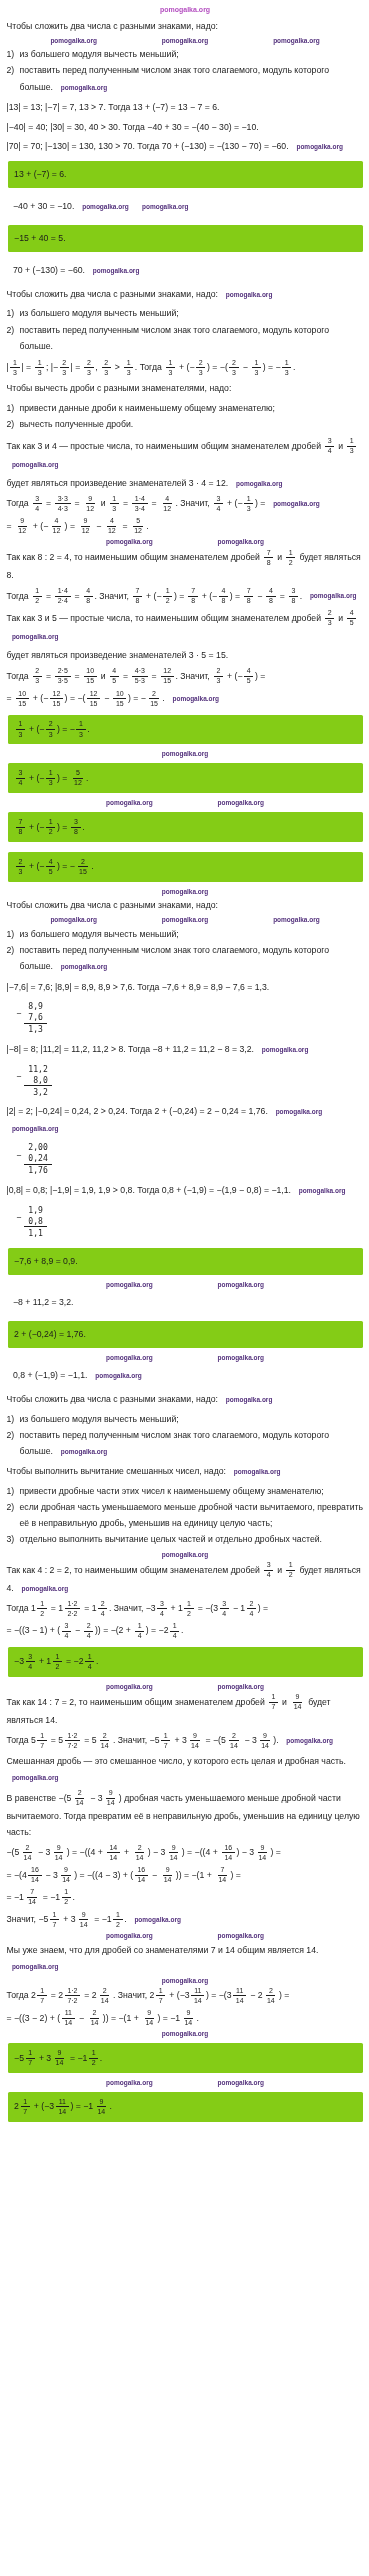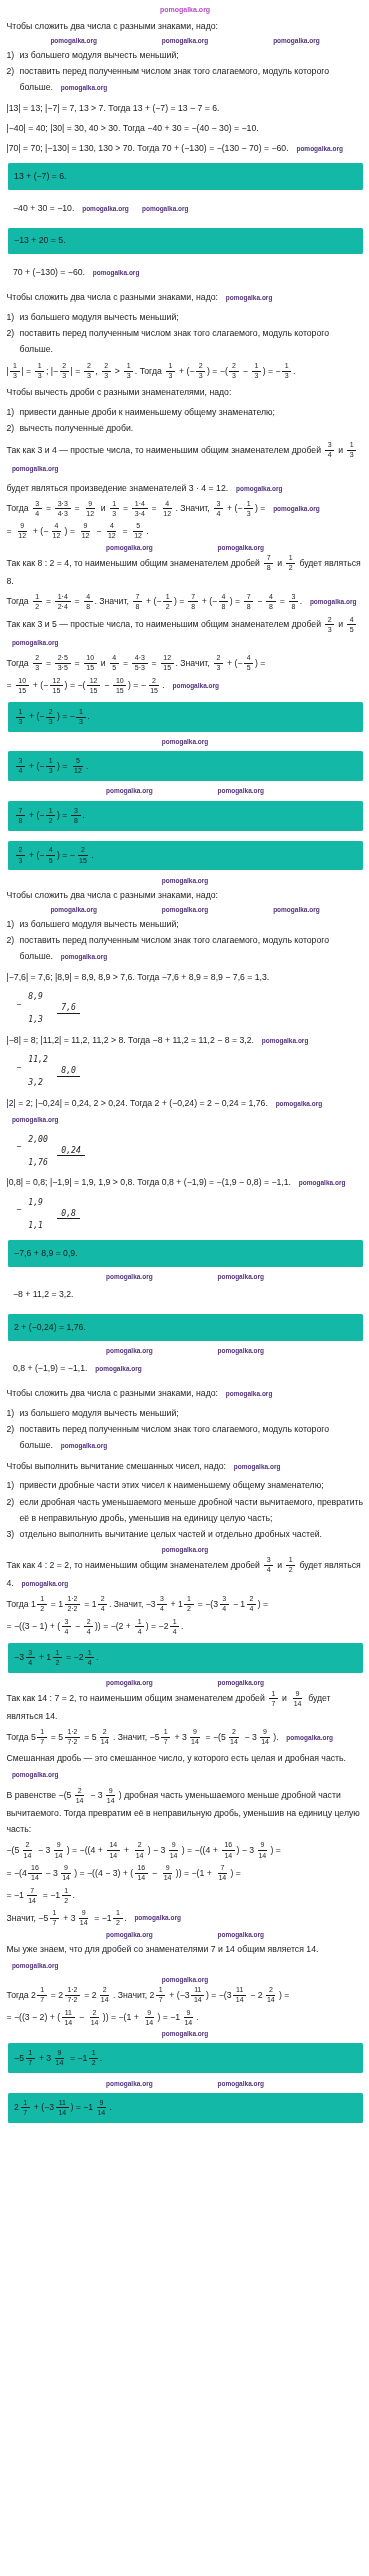--- a/index.html
+++ b/index.html
@@ -15,38 +15,38 @@
   }
   #content > * { flex-shrink:0; }
   .wm { color:#53317c; font-weight:700; font-size:6.5px; margin:0 5.4px; white-space:nowrap; }
   .wm-center { text-align:center; padding:1.1px 0; }
   .wm-center .wm { color:#b44fc0; font-size:7px; }
   .wm-row { display:flex; justify-content:center; column-gap:54px; padding:0.5px 0; }
   .para { line-height:1.85; margin:1.1px 0; }
   .math-line { line-height:1.9; margin:1px 0; }
   .result { line-height:1.8; padding:3.3px 6.5px; margin:2.2px 0; }
   .answer {
-    background:#14b8a6; border-radius:1.6px;
+    background:#84cc16; border-radius:1.6px;
     padding:5.4px 6.5px; margin:4.3px 1.1px; line-height:1.8;
   }
   .rule-list { margin:1.1px 0 2.2px; }
   .rule-item { display:flex; line-height:1.85; }
   .rule-num { min-width:13px; }
   .rule-text { flex:1; }
   .frac {
     display:inline-flex; flex-direction:column; align-items:center;
     vertical-align:middle; margin:0.5px 1.6px; line-height:1.15;
   }
   .frac .fr-num { padding:0 2.7px 0.5px; border-bottom:0.7px solid #1c1c1c; font-size:7px; }
   .frac .fr-den { padding:0.5px 2.7px 0; font-size:7px; }
   .col-sub { display:flex; align-items:flex-start; margin:3.3px 0 4.3px 9.8px; }
   .col-minus { margin:7.6px 2.7px 0 0; }
   .col-nums { display:flex; flex-direction:column; font-family:"DejaVu Sans Mono",monospace; font-size:8.1px; }
-  .col-top, .col-bot, .col-res { padding:0.5px 4.3px; text-align:left;font-style:italic; }
-  .col-bot { border-bottom:0.9px solid #1c1c1c;margin-left:33px; }
+  .col-top, .col-bot, .col-res { padding:0.5px 4.3px; text-align:right; }
+  .col-bot { border-bottom:0.9px solid #1c1c1c; }
 </style>
 </head>
 <body>
 
 <div id="content">
     <div class="wm-center"><span class="wm">pomogalka.org</span></div>
     <div class="para">Чтобы сложить два числа с разными знаками, надо:</div>
     <div class="wm-row">
       <span class="wm">pomogalka.org</span>
       <span class="wm">pomogalka.org</span>
@@ -60,21 +60,21 @@
       <div class="rule-item">
         <span class="rule-num">2)</span>
         <span class="rule-text">поставить перед полученным числом знак того слагаемого, модуль которого больше. <span class="wm">pomogalka.org</span></span>
       </div>
     </div>
     <div class="math-line">|13| = 13; |−7| = 7, 13 &gt; 7. Тогда 13 + (−7) = 13 − 7 = 6.</div>
     <div class="math-line">|−40| = 40; |30| = 30, 40 &gt; 30. Тогда −40 + 30 = −(40 − 30) = −10.</div>
     <div class="math-line">|70| = 70; |−130| = 130, 130 &gt; 70. Тогда 70 + (−130) = −(130 − 70) = −60. <span class="wm">pomogalka.org</span></div>
     <div class="answer">13 + (−7) = 6.</div>
     <div class="result">−40 + 30 = −10. <span class="wm">pomogalka.org</span> <span class="wm">pomogalka.org</span></div>
-    <div class="answer">−13 + 20 = 5.</div>
+    <div class="answer">−15 + 40 = 5.</div>
     <div class="result">70 + (−130) = −60. <span class="wm">pomogalka.org</span></div>
     <div class="para">Чтобы сложить два числа с разными знаками, надо: <span class="wm">pomogalka.org</span></div>
     <div class="rule-list">
       <div class="rule-item">
         <span class="rule-num">1)</span>
         <span class="rule-text">из большего модуля вычесть меньший;</span>
       </div>
       <div class="rule-item">
         <span class="rule-num">2)</span>
         <span class="rule-text">поставить перед полученным числом знак того слагаемого, модуль которого больше.</span>
@@ -216,20 +216,21 @@
         <span class="fr-num">3</span>
         <span class="fr-den">8</span>
       </span>. <span class="wm">pomogalka.org</span></div>
     <div class="para">Так как 3 и 5 — простые числа, то наименьшим общим знаменателем дробей <span class="frac">
         <span class="fr-num">2</span>
         <span class="fr-den">3</span>
       </span> и <span class="frac">
         <span class="fr-num">4</span>
         <span class="fr-den">5</span>
       </span> <span class="wm">pomogalka.org</span></div>
+    <div class="para">будет являться произведение знаменателей 3 · 5 = 15.</div>
     <div class="math-line">Тогда <span class="frac">
         <span class="fr-num">2</span>
         <span class="fr-den">3</span>
       </span> = <span class="frac">
         <span class="fr-num">2·5</span>
         <span class="fr-den">3·5</span>
       </span> = <span class="frac">
         <span class="fr-num">10</span>
         <span class="fr-den">15</span>
       </span> и <span class="frac">

